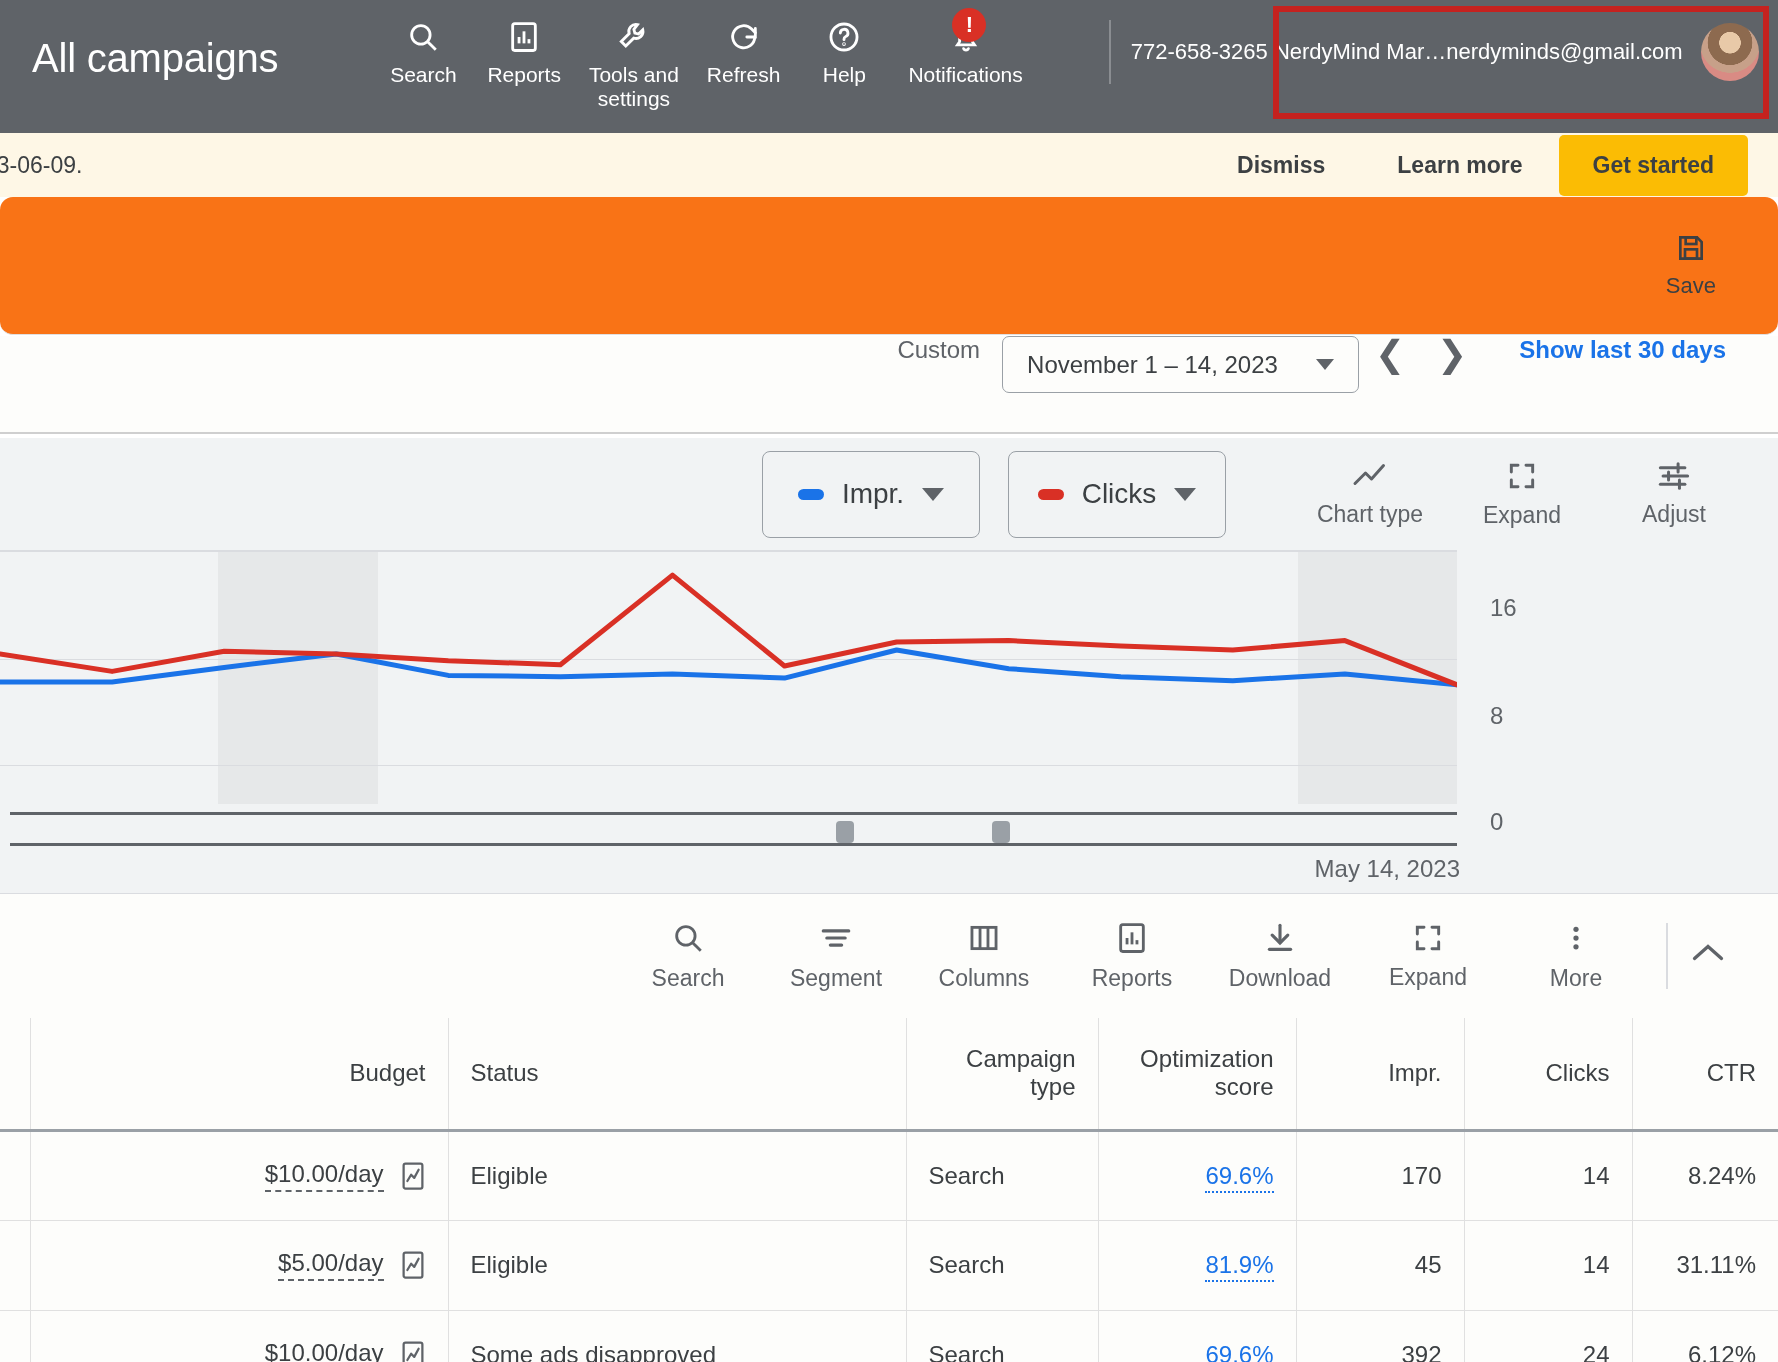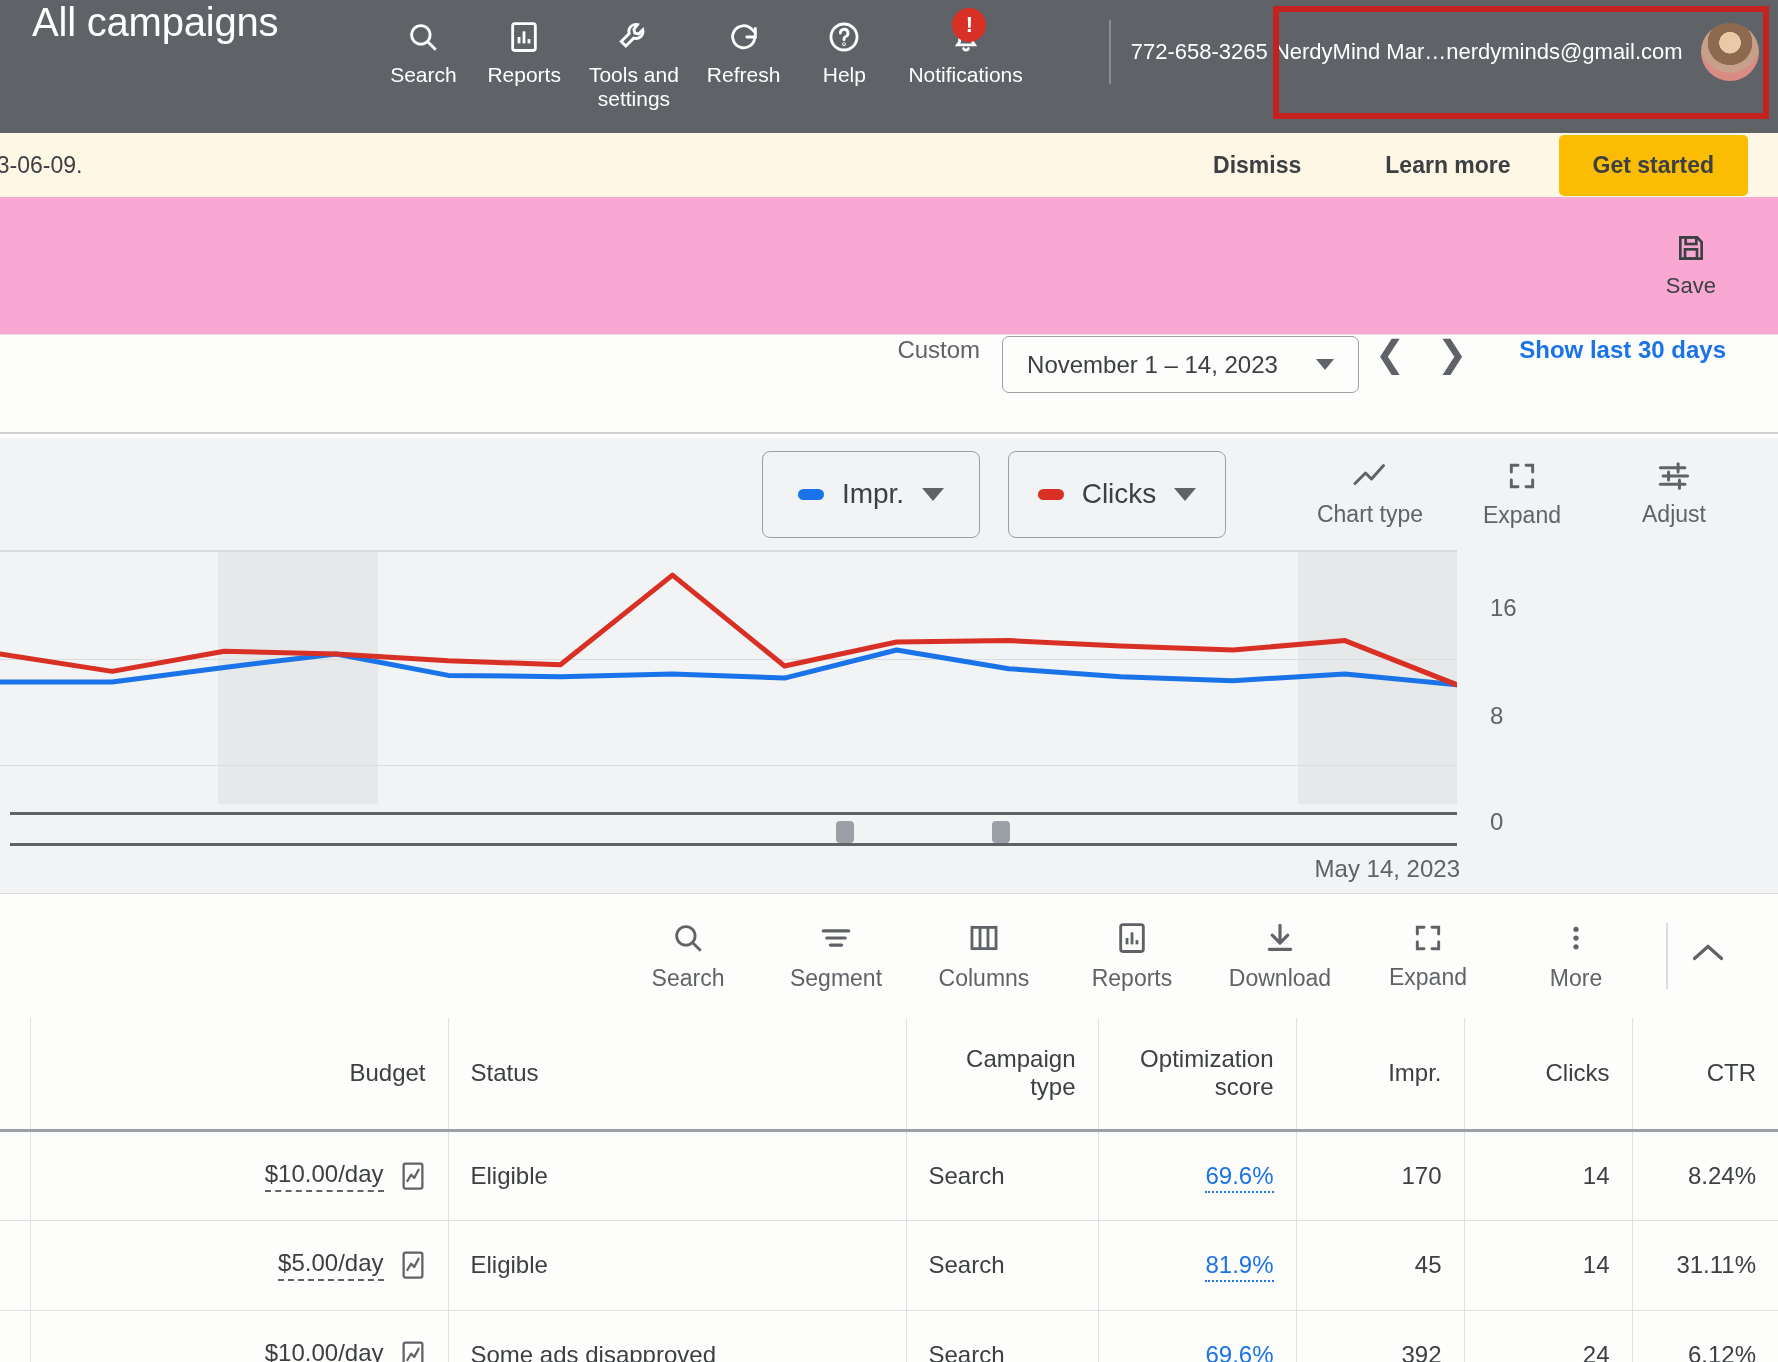--- a/index.html
+++ b/index.html
@@ -10,21 +10,21 @@
   }
   #root { position: relative; width: 1778px; height: 1362px; }
 
   
   .topbar {
     position: absolute; left: 0; top: 0; width: 1778px; height: 133px;
     background: #5f6368; display: flex; align-items: flex-start;
   }
   .app-title {
     color: #fff; font-size: 40px; font-weight: 400;
-    margin-left: 32px; white-space: nowrap;
+    margin-left: 32px; margin-top: 36px; white-space: nowrap;
     letter-spacing: -0.2px;
   }
   .topnav { display: flex; align-items: flex-start; margin-left: 95px; margin-top: 14px; }
   .topnav-item {
     display: flex; flex-direction: column; align-items: center;
     color: #fff; min-width: 100px; padding: 0 14px; position: relative;
     cursor: pointer;
   }
   .topnav-item .ticon { height: 46px; display: flex; align-items: center; justify-content: center; }
   .topnav-item .tlabel {
@@ -56,36 +56,37 @@
   }
 
   
   .banner {
     position: absolute; left: 0; top: 133px; width: 1778px; height: 64px;
     background: #fef7e6; display: flex; align-items: center;
   }
   .banner-text {
     font-size: 23px; color: #3c4043; margin-left: -16px; white-space: nowrap;
   }
-  .banner-actions { margin-left: auto; display: flex; align-items: center; gap: 12px; }
+  .banner-actions { margin-left: auto; display: flex; align-items: center; gap: 0; }
   .banner-link {
     font-size: 23px; font-weight: 700; color: #3c4043; padding: 0 36px; cursor: pointer;
     white-space: nowrap;
   }
   .banner-cta {
     background: #fbbc04; color: #3c4043; font-size: 23px; font-weight: 700;
     border: none; border-radius: 5px; padding: 17px 34px; margin-right: 30px;
     cursor: pointer; white-space: nowrap; font-family: inherit;
   }
 
   
   .savebar {
     position: absolute; left: 0; top: 197px; width: 1778px; height: 138px;
-    background: #f9a8d4; display: flex; justify-content: flex-end; align-items: center;
+    background: #f97316; display: flex; justify-content: flex-end; align-items: center;
     border-bottom: 1px solid #e0e0e0;
+    border-radius: 13px;
   }
   .save-btn {
     display: flex; flex-direction: column; align-items: center; color: #3c4043;
     margin-right: 62px; cursor: pointer;
   }
   .save-btn .slabel { font-size: 22px; margin-top: 5px; }
 
   
   .daterow {
     position: absolute; left: 0; top: 336px; width: 1778px; height: 98px;

